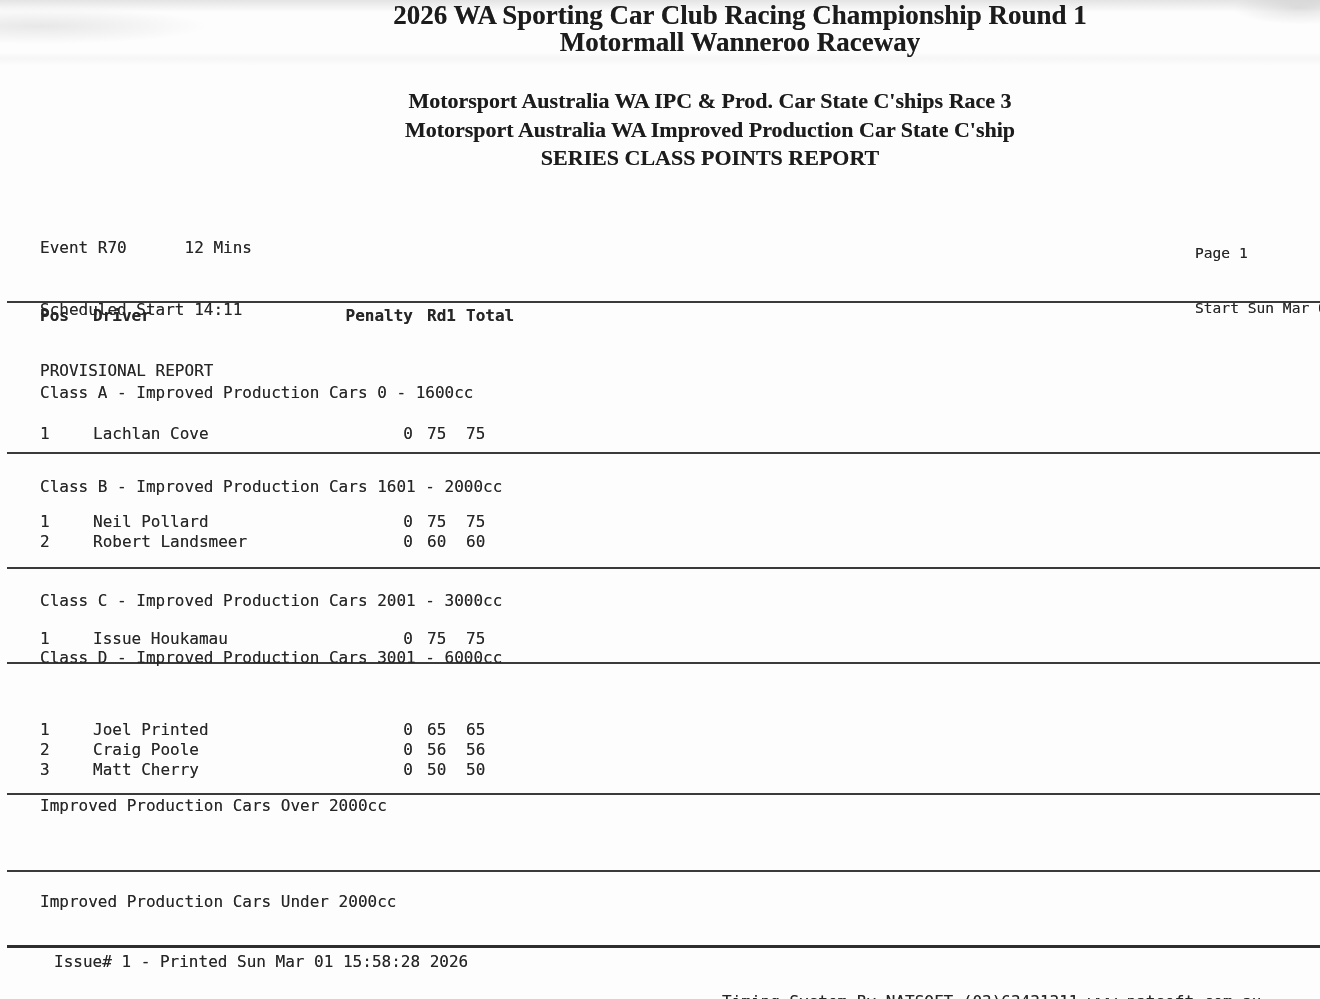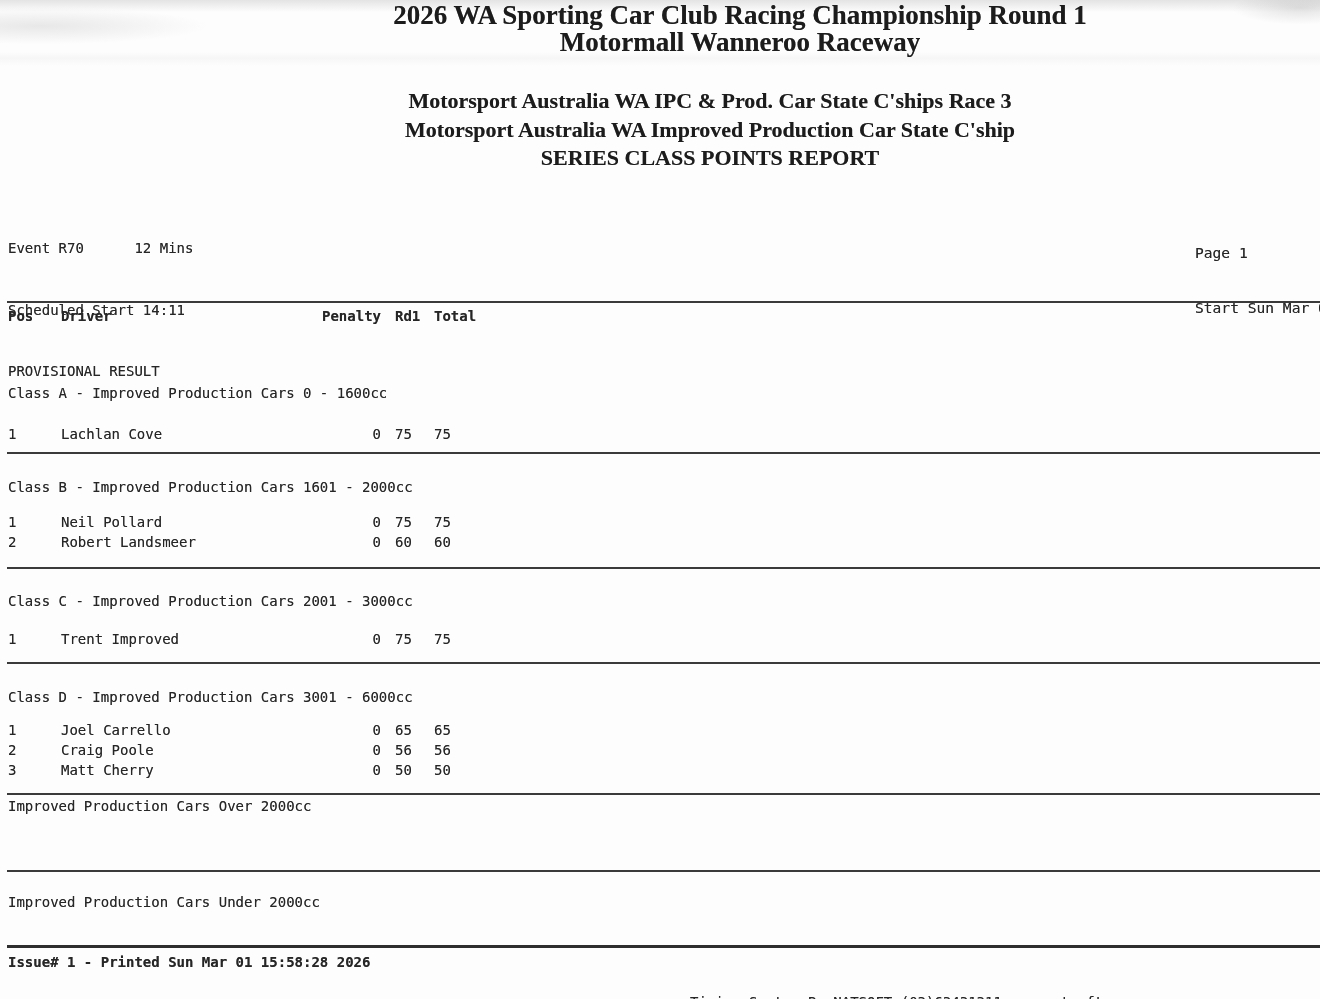--- a/index.html
+++ b/index.html
@@ -21,21 +21,21 @@
     content: "";
     position: absolute; left: 0; top: 0; width: 1320px; height: 130px;
     pointer-events: none;
     background:
       linear-gradient(to bottom, rgba(125,125,125,0.20), rgba(125,125,125,0.0) 12px),
       radial-gradient(ellipse 240px 26px at 40px 26px, rgba(120,120,120,0.16), rgba(120,120,120,0) 70%),
       radial-gradient(ellipse 90px 22px at 1300px 8px, rgba(130,130,130,0.22), rgba(130,130,130,0) 75%),
       linear-gradient(to bottom, rgba(255,255,255,0) 52px, rgba(140,140,140,0.06) 58px, rgba(255,255,255,0) 66px);
   }
 
-  .mono { font-family: "DejaVu Sans Mono", monospace; font-size: 14px; line-height: 20px; white-space: pre; }
+  .mono { font-family: "DejaVu Sans Mono", monospace; font-size: 16px; line-height: 20px; white-space: pre; margin-left: 32px; }
   .scan { text-shadow: 0 0 0.6px rgba(40,40,40,0.55); }
 
   .title-block {
     position: absolute; top: 2px; left: 0; width: 100%;
     transform: translateX(30px);
     text-align: center;
     font-family: "Liberation Serif", "DejaVu Serif", serif;
     font-weight: bold; font-size: 27px; line-height: 27px;
     color: #1c1c1c;
   }
@@ -60,21 +60,21 @@
   .thead-row { font-weight: bold; }
   .c   { position: absolute; top: 0; }
   .c.pos { left: 8px; }
   .c.drv { left: 61px; }
   .c.pen { left: 300px; width: 81px; text-align: right; }
   .c.rd1 { left: 395px; }
   .c.tot { left: 434px; width: 54px; text-align: left; }
 
   .classlabel { position: absolute; left: 8px; }
 
-  .footer-left  { position: absolute; left: 8px;  top: 952px; font-weight: bold; }
+  .footer-left  { position: absolute; left: 22px;  top: 952px; font-weight: normal; }
   .footer-right { position: absolute; left: 690px; top: 952px; line-height: 20px; }
 </style>
 </head>
 <body>
 
 <div class="sheet scan" style="--ink: #262626; --rule: #3a3a3a;">
 
   <div class="title-block">
     <div>2026 WA Sporting Car Club Racing Championship Round 1</div>
     <div>Motormall Wanneroo Raceway</div>
@@ -82,21 +82,21 @@
 
   <div class="subtitle-block">
     <div>Motorsport Australia WA IPC &amp; Prod. Car State C'ships Race 3</div>
     <div>Motorsport Australia WA Improved Production Car State C'ship</div>
     <div>SERIES CLASS POINTS REPORT</div>
   </div>
 
   <div class="event-info mono">
     <div>Event R70      12 Mins</div>
     <div>Scheduled Start 14:11</div>
-    <div>PROVISIONAL RESULT</div>
+    <div>PROVISIONAL REPORT</div>
   </div>
 
   <div class="page-info">
     <div>Page 1</div>
     <div>Start Sun Mar 01</div>
   </div>
 
   <div class="rule" style="top:301px"></div>
 
   <div class="thead-row mono" style="top:306px">
@@ -109,24 +109,24 @@
 
   <div id="sections">
       <div class="classlabel mono" style="top: 383px;">Class A - Improved Production Cars 0 - 1600cc</div>
       <div class="trow mono" style="top: 424px;"><span class="c pos">1</span><span class="c drv">Lachlan Cove</span><span class="c pen">0</span><span class="c rd1">75</span><span class="c tot">75</span></div>
       <div class="rule" style="top: 452px;"></div>
       <div class="classlabel mono" style="top: 477px; text-align: center;">Class B - Improved Production Cars 1601 - 2000cc</div>
       <div class="trow mono" style="top: 512px;"><span class="c pos">1</span><span class="c drv">Neil Pollard</span><span class="c pen">0</span><span class="c rd1">75</span><span class="c tot">75</span></div>
       <div class="trow mono" style="top: 532px;"><span class="c pos">2</span><span class="c drv">Robert Landsmeer</span><span class="c pen">0</span><span class="c rd1">60</span><span class="c tot">60</span></div>
       <div class="rule" style="top: 567px;"></div>
       <div class="classlabel mono" style="top: 591px;">Class C - Improved Production Cars 2001 - 3000cc</div>
-      <div class="trow mono" style="top: 629px;"><span class="c pos">1</span><span class="c drv">Trent Improved</span><span class="c pen">0</span><span class="c rd1">75</span><span class="c tot">75</span></div>
+      <div class="trow mono" style="top: 629px;"><span class="c pos">1</span><span class="c drv">Issue Houkamau</span><span class="c pen">0</span><span class="c rd1">75</span><span class="c tot">75</span></div>
       <div class="rule" style="top: 662px;"></div>
-      <div class="classlabel mono" style="top: 687px;">Class D - Improved Production Cars 3001 - 6000cc</div>
-      <div class="trow mono" style="top: 720px;"><span class="c pos">1</span><span class="c drv">Joel Carrello</span><span class="c pen">0</span><span class="c rd1">65</span><span class="c tot">65</span></div>
+      <div class="classlabel mono" style="top: 648px;">Class D - Improved Production Cars 3001 - 6000cc</div>
+      <div class="trow mono" style="top: 720px;"><span class="c pos">1</span><span class="c drv">Joel Printed</span><span class="c pen">0</span><span class="c rd1">65</span><span class="c tot">65</span></div>
       <div class="trow mono" style="top: 740px;"><span class="c pos">2</span><span class="c drv">Craig Poole</span><span class="c pen">0</span><span class="c rd1">56</span><span class="c tot">56</span></div>
       <div class="trow mono" style="top: 760px;"><span class="c pos">3</span><span class="c drv">Matt Cherry</span><span class="c pen">0</span><span class="c rd1">50</span><span class="c tot">50</span></div>
       <div class="rule" style="top: 793px;"></div>
       <div class="classlabel mono" style="top: 796px;">Improved Production Cars Over 2000cc</div>
       <div class="rule" style="top: 870px;"></div>
       <div class="classlabel mono" style="top: 892px;">Improved Production Cars Under 2000cc</div>
     </div>
 
   <div class="rule thick" style="top:945px"></div>
 

